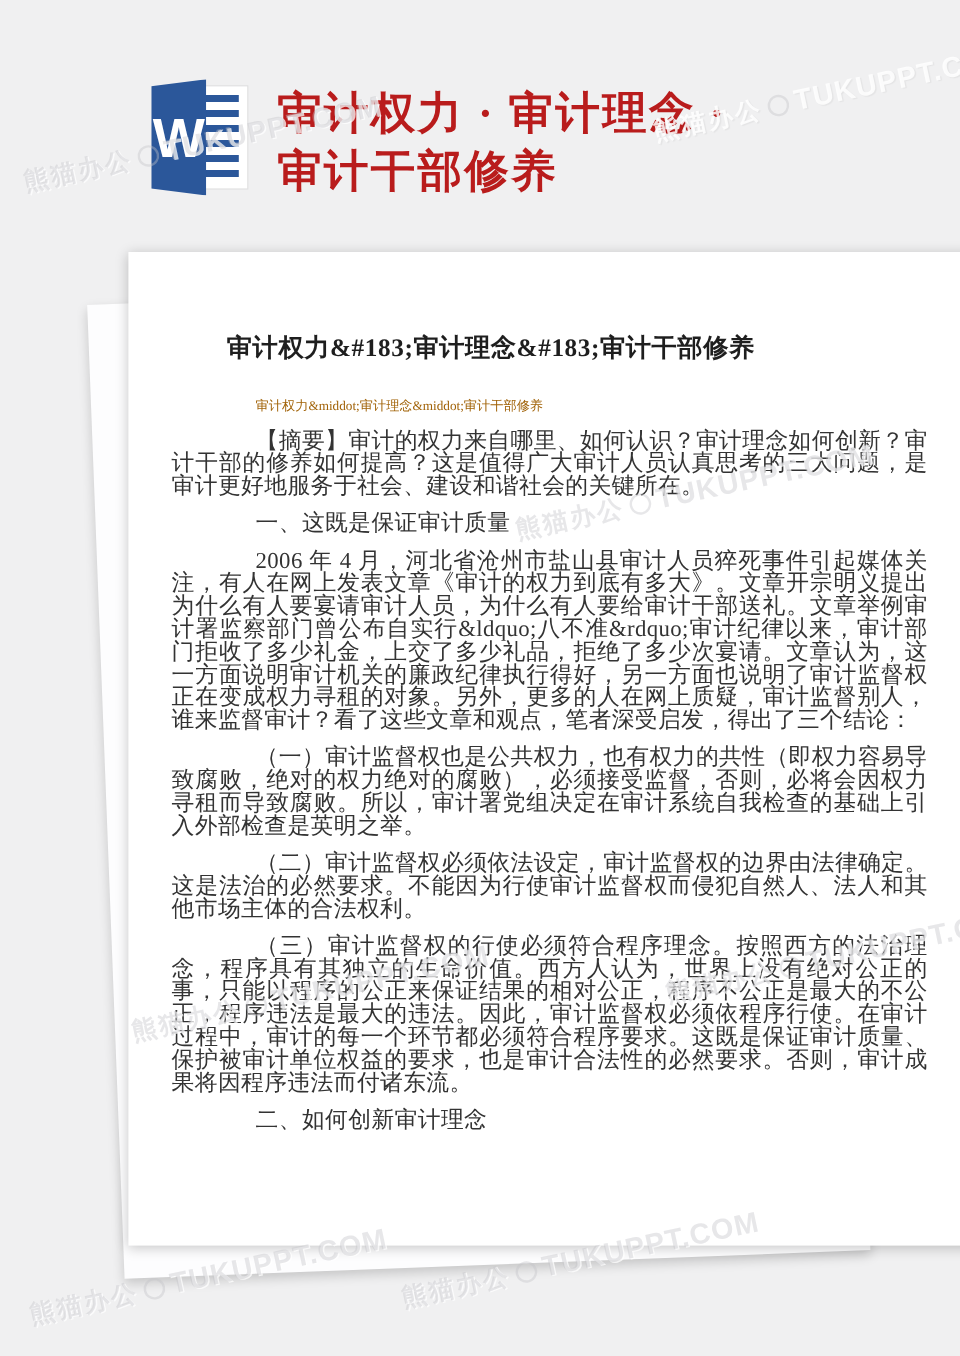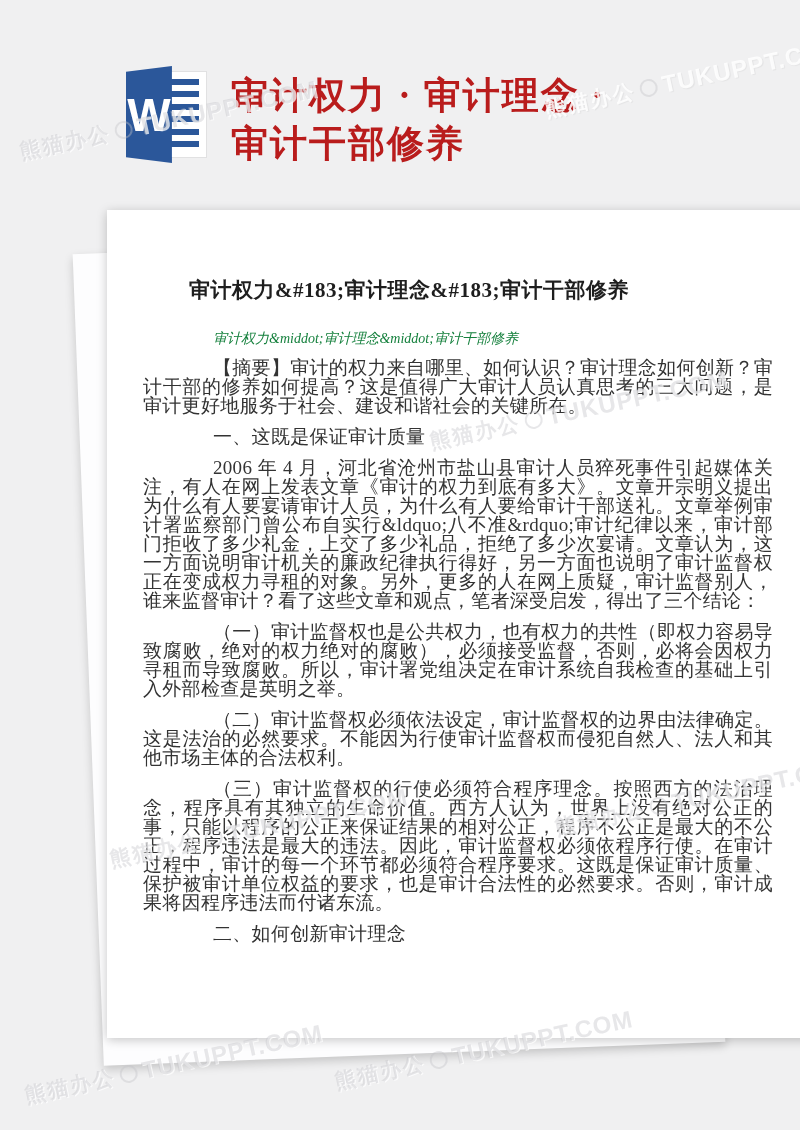--- a/index.html
+++ b/index.html
@@ -50,23 +50,22 @@
     box-shadow:0 2px 10px rgba(0,0,0,0.22);
     box-sizing:border-box;
     padding:66px 38px 30px 36px;
     overflow:hidden;
   }
   .doc-page h1{
     margin:0 0 26px;font-size:21px;line-height:28px;font-weight:700;
     color:#1e1e1e;text-indent:46px;letter-spacing:0.5px;
   }
   .doc-sub{
-    margin:0 0 10px;font-size:14px;line-height:18px;color:#15803d;
+    margin:0 0 10px;font-size:11px;line-height:18px;color:#a16207;
     text-indent:70px;
-    font-style:italic;
   }
   .doc-page p.body{
     margin:0 0 12px;font-size:19px;line-height:19px;color:#333;
     text-indent:70px;text-align:justify;letter-spacing:0.3px;
   }
 
   
   .wm-layer{position:absolute;inset:0;z-index:5;pointer-events:none;}
   .wm{
     position:absolute;display:flex;align-items:center;gap:5px;

